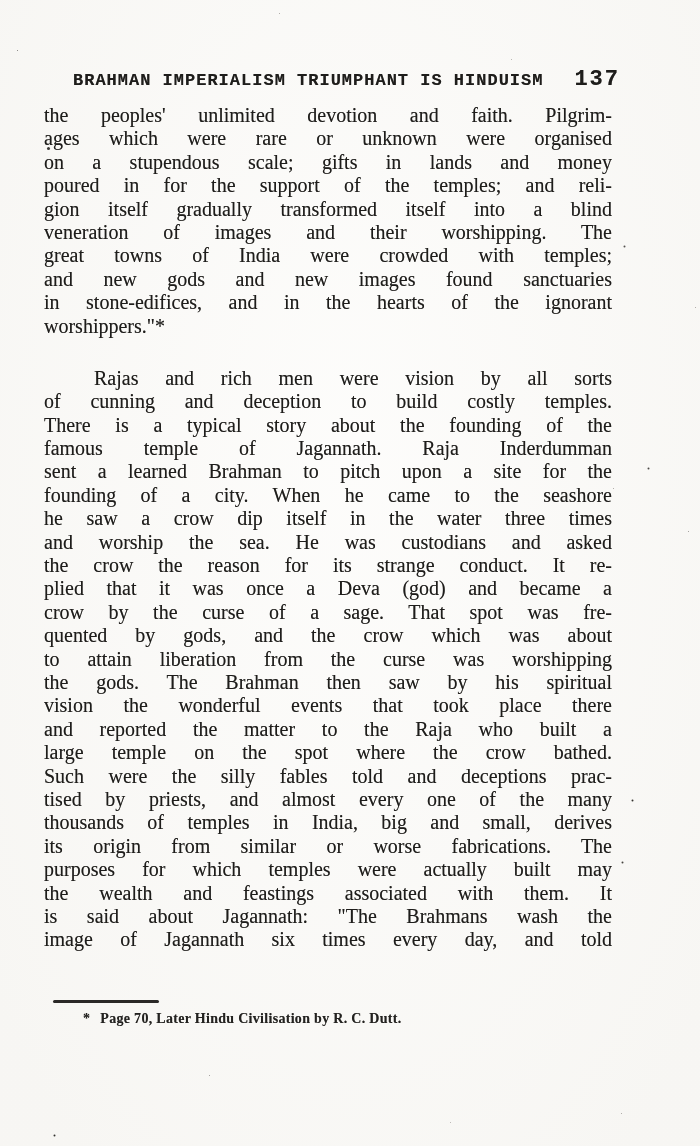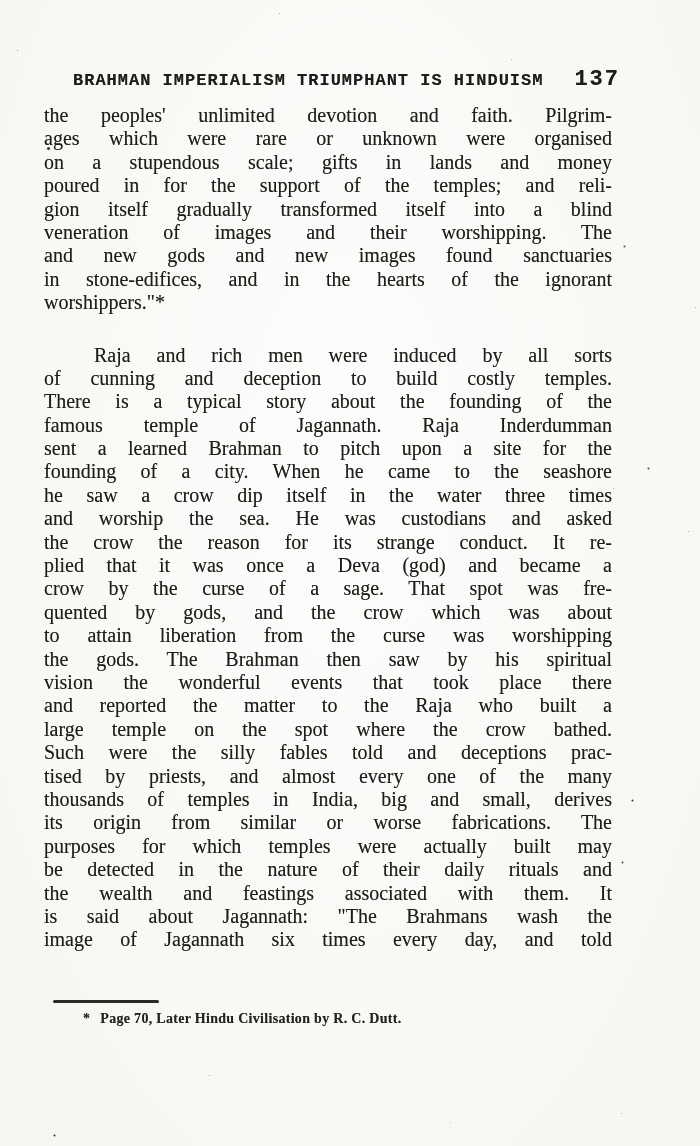--- a/index.html
+++ b/index.html
@@ -122,26 +122,27 @@
   </header>
 
   <main class="body-text" id="paragraphs">
       <div class="paragraph">
         <div class="line">the peoples' unlimited devotion and faith. Pilgrim-</div>
         <div class="line">ages which were rare or unknown were organised</div>
         <div class="line">on a stupendous scale; gifts in lands and money</div>
         <div class="line">poured in for the support of the temples; and reli-</div>
         <div class="line">gion itself gradually transformed itself into a blind</div>
         <div class="line">veneration of images and their worshipping. The</div>
+        <div class="line">great towns of India were crowded with temples;</div>
         <div class="line">and new gods and new images found sanctuaries</div>
         <div class="line">in stone-edifices, and in the hearts of the ignorant</div>
         <div class="line short-last">worshippers."*</div>
       </div>
       <div class="paragraph">
-        <div class="line indented">Raja and rich men were induced by all sorts</div>
+        <div class="line indented">Rajas and rich men were vision by all sorts</div>
         <div class="line">of cunning and deception to build costly temples.</div>
         <div class="line">There is a typical story about the founding of the</div>
         <div class="line">famous temple of Jagannath. Raja Inderdumman</div>
         <div class="line">sent a learned Brahman to pitch upon a site for the</div>
         <div class="line">founding of a city. When he came to the seashore</div>
         <div class="line">he saw a crow dip itself in the water three times</div>
         <div class="line">and worship the sea. He was custodians and asked</div>
         <div class="line">the crow the reason for its strange conduct. It re-</div>
         <div class="line">plied that it was once a Deva (god) and became a</div>
         <div class="line">crow by the curse of a sage. That spot was fre-</div>
@@ -149,21 +150,20 @@
         <div class="line">to attain liberation from the curse was worshipping</div>
         <div class="line">the gods. The Brahman then saw by his spiritual</div>
         <div class="line">vision the wonderful events that took place there</div>
         <div class="line">and reported the matter to the Raja who built a</div>
         <div class="line">large temple on the spot where the crow bathed.</div>
         <div class="line">Such were the silly fables told and deceptions prac-</div>
         <div class="line">tised by priests, and almost every one of the many</div>
         <div class="line">thousands of temples in India, big and small, derives</div>
         <div class="line">its origin from similar or worse fabrications. The</div>
         <div class="line">purposes for which temples were actually built may</div>
-        <div class="line">be detected in the nature of their daily rituals and</div>
         <div class="line">the wealth and feastings associated with them. It</div>
         <div class="line">is said about Jagannath: "The Brahmans wash the</div>
         <div class="line">image of Jagannath six times every day, and told</div>
       </div>
     </main>
 
   <footer class="footnote">
     <div class="footnote-rule"></div>
     <div class="footnote-row">
       <span class="fn-marker">*</span><span class="fn-text">Page 70, Later Hindu Civilisation by R. C. Dutt.</span>

